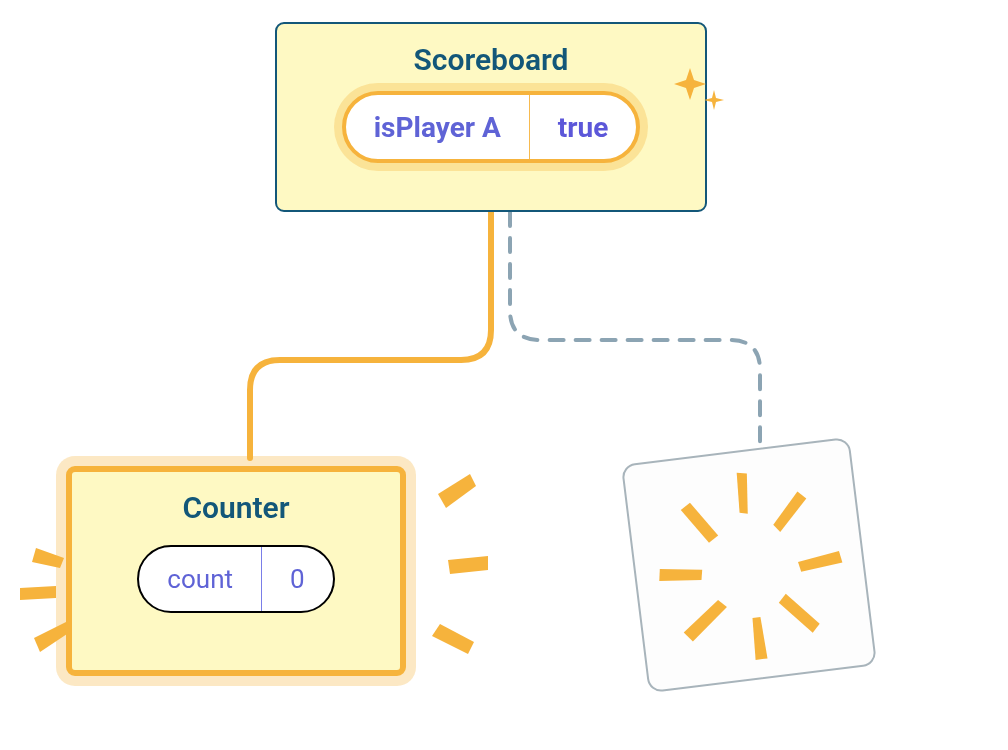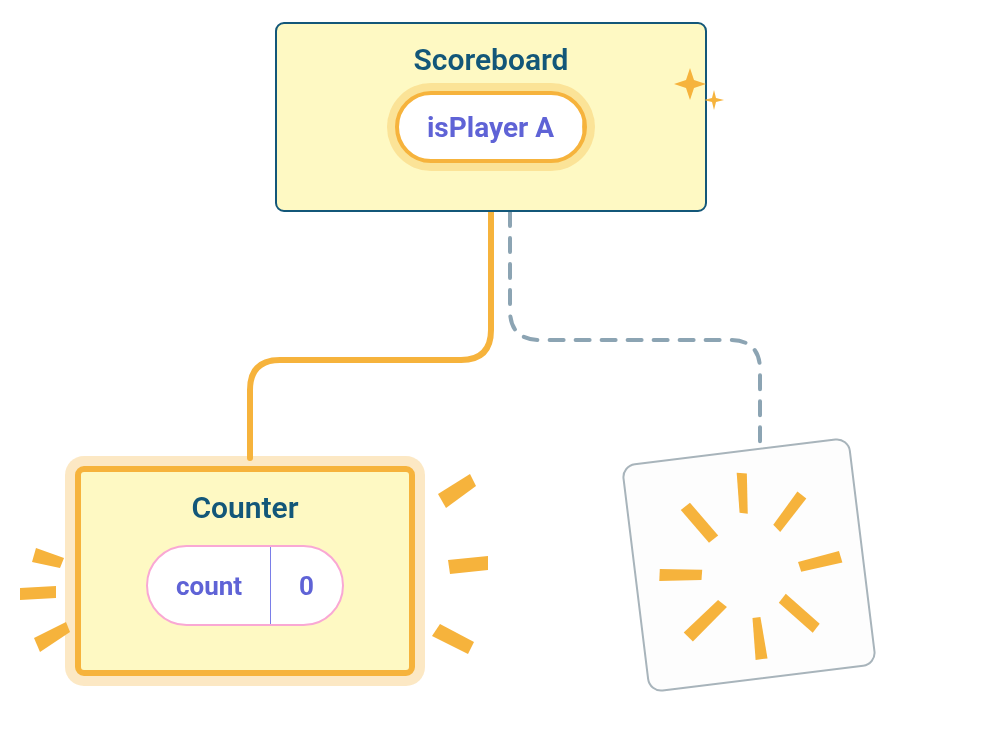--- a/index.html
+++ b/index.html
@@ -51,44 +51,43 @@
     border-radius: 999px;
     overflow: hidden;
     background: #fff;
   }
   .pill-scoreboard {
     border: 4px solid #F6B33C;
     box-shadow: 0 0 0 8px rgba(246,179,60,0.32);
     height: 72px;
   }
   .pill-counter {
-    border: 2px solid #f9a8d4;
-    height: 81px;
-    font-weight: bold;
+    border: 2px solid #000000;
+    height: 68px;
   }
   .pill-cell {
     display: flex;
     align-items: center;
     justify-content: center;
     font-size: 26px;
     padding: 0 28px;
     color: #5F63D6;
   }
   .pill-scoreboard .pill-cell { font-size: 28px; font-weight: bold; }
   .pill-sep {
     width: 1px;
     background: currentColor;
     opacity: 0.6;
   }
   .pill-scoreboard .pill-sep { background: #F6B33C; opacity: 0.9; }
   .pill-counter .pill-sep { background: #6B70E6; opacity: 0.9; }
   .pill-value { font-weight: 700; color: #5C57D9; }
 
   .node-counter {
-    left: 75px;
+    left: 66px;
     top: 466px;
     width: 340px;
     height: 210px;
     border: 6px solid #F6B33C;
     box-shadow: 0 0 0 10px rgba(246,179,60,0.30);
     padding: 18px 22px 24px 22px;
     display: flex;
     flex-direction: column;
     align-items: center;
   }
@@ -124,20 +123,21 @@
     <path d="M 491 212 L 491 330 Q 491 360 461 360 L 280 360 Q 250 360 250 390 L 250 458" fill="none" stroke="#F6B33C" stroke-width="6" stroke-linecap="round"></path>
 
     <path d="M 510 212 L 510 310 Q 510 340 540 340 L 730 340 Q 760 340 760 370 L 760 448" fill="none" stroke="#8CA4B3" stroke-width="4" stroke-dasharray="14 12" stroke-linecap="round"></path>
   </svg>
 
   <div class="node node-scoreboard">
     <div class="node-title">Scoreboard</div>
     <div class="pill pill-scoreboard">
       <div class="pill-cell">isPlayer A</div>
       <div class="pill-sep"></div>
+      <div class="pill-cell pill-value">true</div>
     </div>
   </div>
 
   <svg class="sparkle" style="left:670px; top:62px;" width="60" height="60" viewBox="0 0 60 60">
     <path d="M20 6 L24 18 L36 22 L24 26 L20 38 L16 26 L4 22 L16 18 Z" fill="#F6B33C"></path>
     <path d="M44 28 L46 36 L54 38 L46 40 L44 48 L42 40 L34 38 L42 36 Z" fill="#F6B33C"></path>
   </svg>
 
   <div class="node node-counter">
     <div class="node-title">Counter</div>

